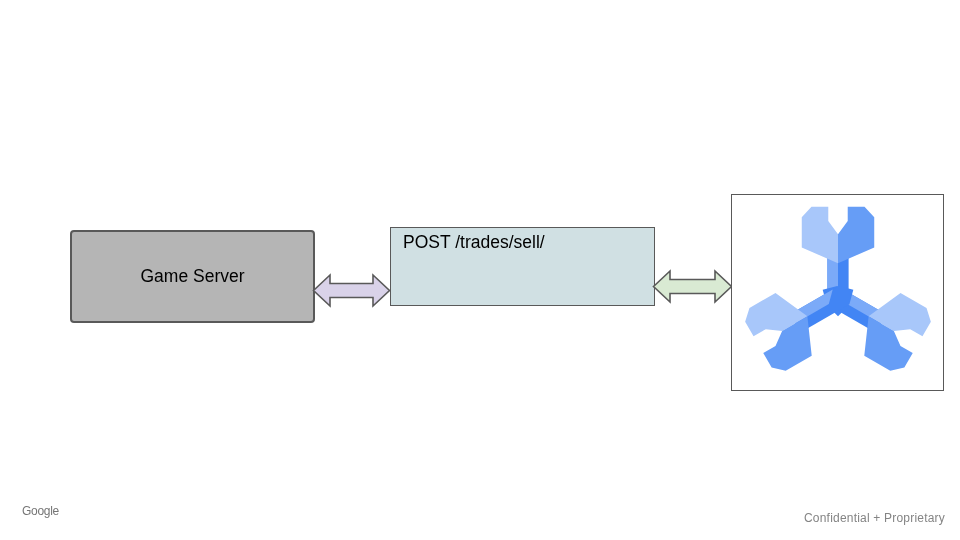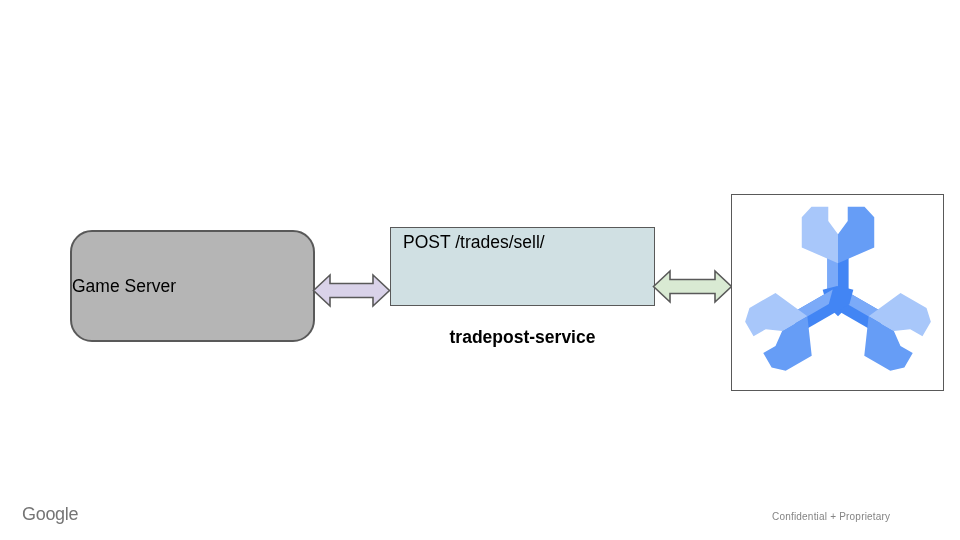--- a/index.html
+++ b/index.html
@@ -14,27 +14,28 @@
     height: 540px;
     background: #ffffff;
     overflow: hidden;
   }
   
   .game-server {
     position: absolute;
     left: 70px;
     top: 230px;
     width: 245px;
-    height: 112px;
+    height: 93px;
     background: var(--box-gray);
     border: 2px solid var(--shape-border);
-    border-radius: 22px;
+    border-radius: 4px;
     box-sizing: border-box;
     display: flex;
     align-items: center;
+    justify-content: center;
   }
   .game-server-label {
     font-size: 17.5px;
     color: #000000;
   }
   
   .arrow-left { position: absolute; left: 312px; top: 273px; }
   
   .arrow-right { position: absolute; left: 652px; top: 269px; }
   
@@ -77,50 +78,49 @@
     box-sizing: border-box;
     display: flex;
     align-items: center;
     justify-content: center;
   }
   
   .google-logo {
     position: absolute;
     left: 22px;
     top: 504px;
-    font-size: 18px;
+    font-size: 12px;
     letter-spacing: -0.3px;
     color: var(--footer-gray);
   }
   .confidential {
     position: absolute;
-    left: 772px;
+    left: 804px;
     top: 511px;
-    font-size: 10px;
+    font-size: 12px;
     letter-spacing: 0.2px;
     color: var(--confidential-gray);
   }
 </style>
 </head>
 <body>
 
 <div class="slide">
 
   <div class="game-server">
     <span class="game-server-label">Game Server</span>
   </div>
 
   <svg class="arrow-left" width="79" height="35" viewBox="0 0 79 35">
     <polygon points="1.5,17.5 18,2 18,10.5 61,10.5 61,2 77.5,17.5 61,33 61,24.5 18,24.5 18,33" fill="var(--arrow-purple)" stroke="var(--shape-border)" stroke-width="1.6"></polygon>
   </svg>
 
   <div class="service-box">
     <div class="endpoint-line">POST /trades/sell/</div>
   </div>
-  <div class="service-name">tradepost-service</div>
 
   <svg class="arrow-right" width="81" height="35" viewBox="0 0 81 35">
     <polygon points="1.5,17.5 18,2 18,10.5 63,10.5 63,2 79.5,17.5 63,33 63,24.5 18,24.5 18,33" fill="var(--arrow-green)" stroke="var(--shape-border)" stroke-width="1.6"></polygon>
   </svg>
 
   <div class="spanner-box">
     <svg width="198" height="175" viewBox="-112 -106 224 198">
       <defs>
         <g id="spanner-arm">
 

